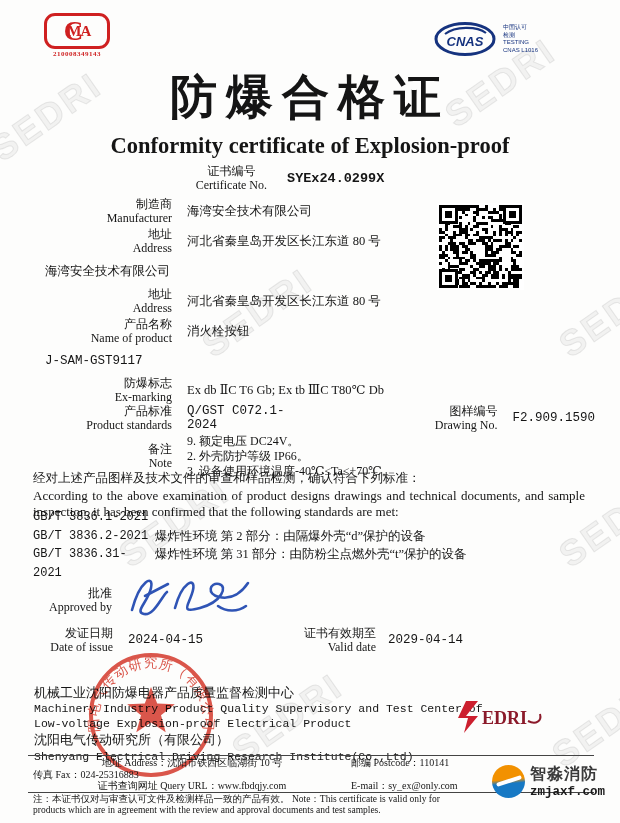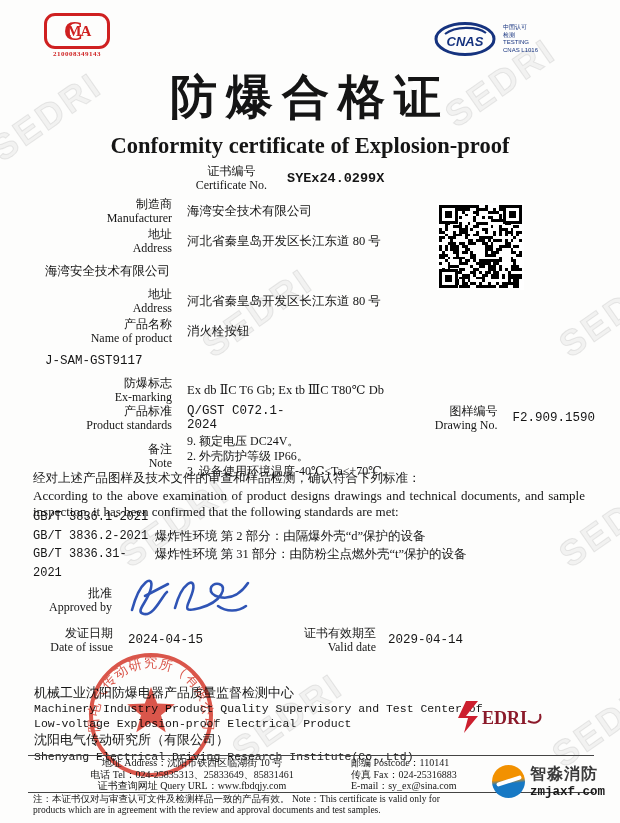--- a/index.html
+++ b/index.html
@@ -1130,26 +1130,25 @@
     <path d="M65,37 L71.2,53.5 L88.8,54.3 L75,65.2 L79.7,82.2 L65,72.5 L50.3,82.2 L55,65.2 L41.2,54.3 L58.8,53.5 Z" fill="currentColor"></path>
   </svg>
 
   <div class="rule r1"></div>
   <div class="flines">
     <div class="fline">
       <div class="fl-left"><span>地址 Address：</span><span>沈阳市铁西区临湖街 10 号</span></div>
       <div><span>邮编 Postcode：</span><span>110141</span></div>
     </div>
     <div class="fline">
-      <div class="fl-left"><span>电话 Tel：</span><span>024-25835313、25833649、85831461</span></div>
       <div><span>传真 Fax：</span><span>024-25316883</span></div>
     </div>
     <div class="fline">
       <div class="fl-left"><span>证书查询网址 Query URL：</span><span>www.fbdqjy.com</span></div>
-      <div><span>E-mail：</span><span>sy_ex@sina.com</span></div>
+      <div><span>E-mail：</span><span>sy_ex@only.com</span></div>
     </div>
   </div>
   <div class="rule r2"></div>
   <div class="fnote">注：本证书仅对与审查认可文件及检测样品一致的产品有效。 Note：This certificate is valid only for products which are in agreement with the review and approval documents and test samples.</div>
 
   <div class="zmj">
     <div class="zmj-icon"></div>
     <div>
       <div class="zmj-name">智淼消防</div>
       <div class="zmj-site">zmjaxf.com</div>

